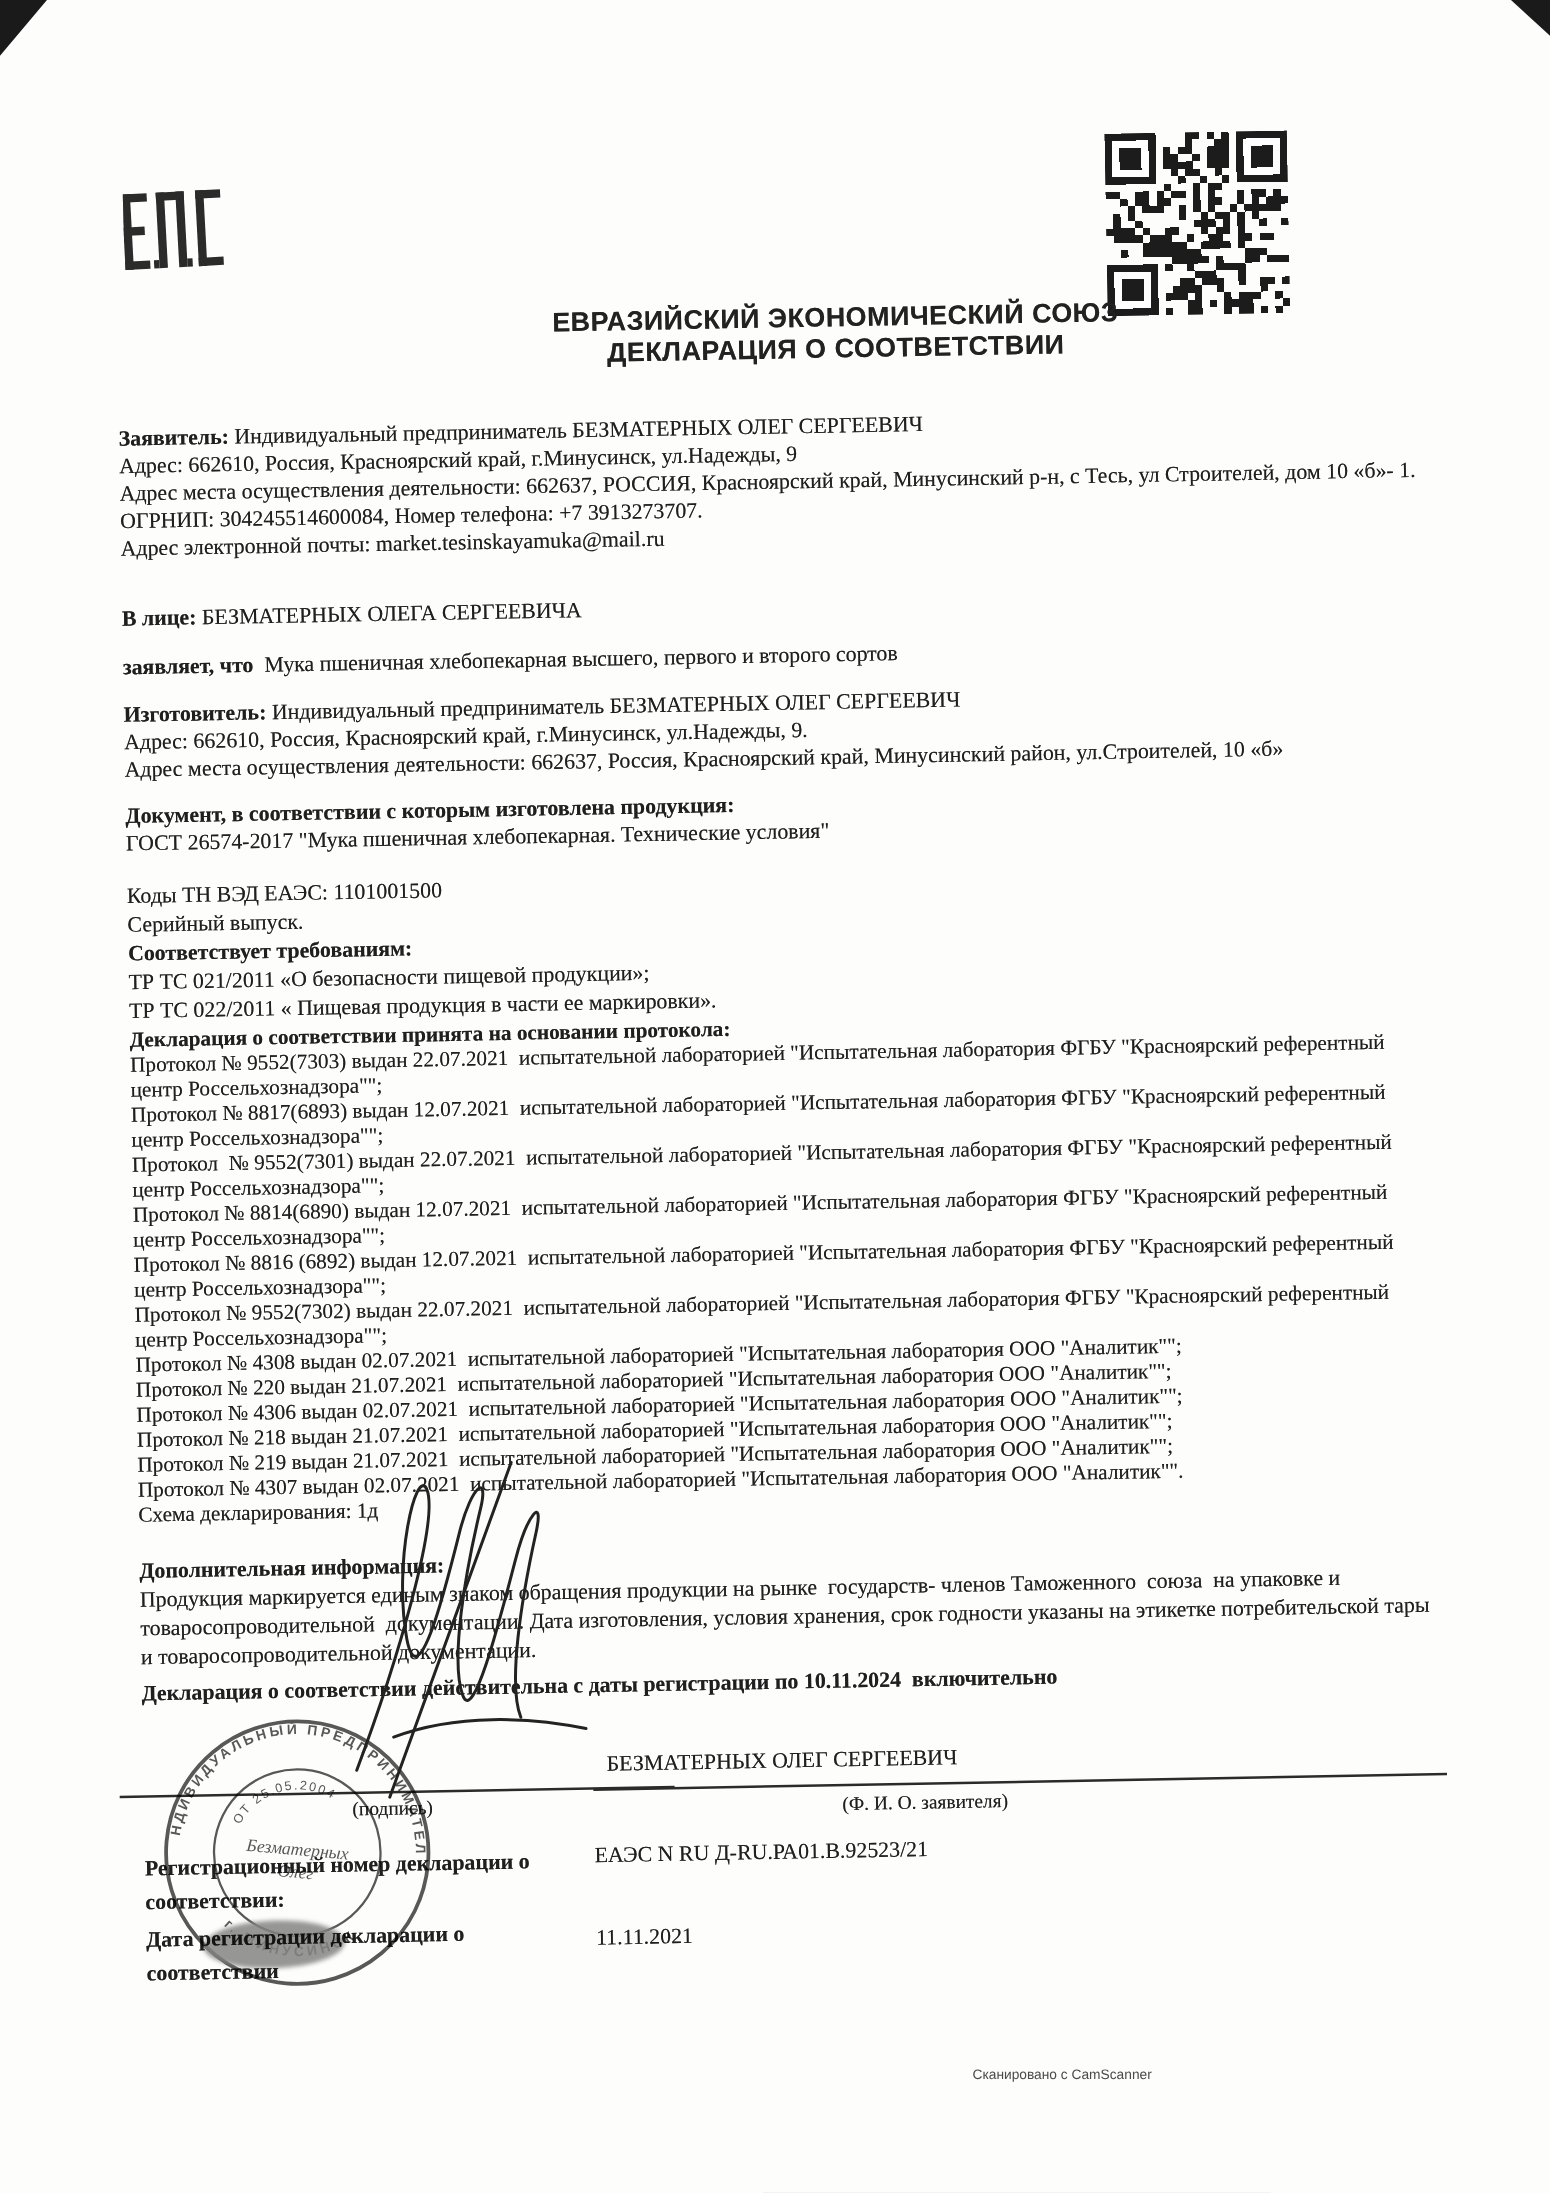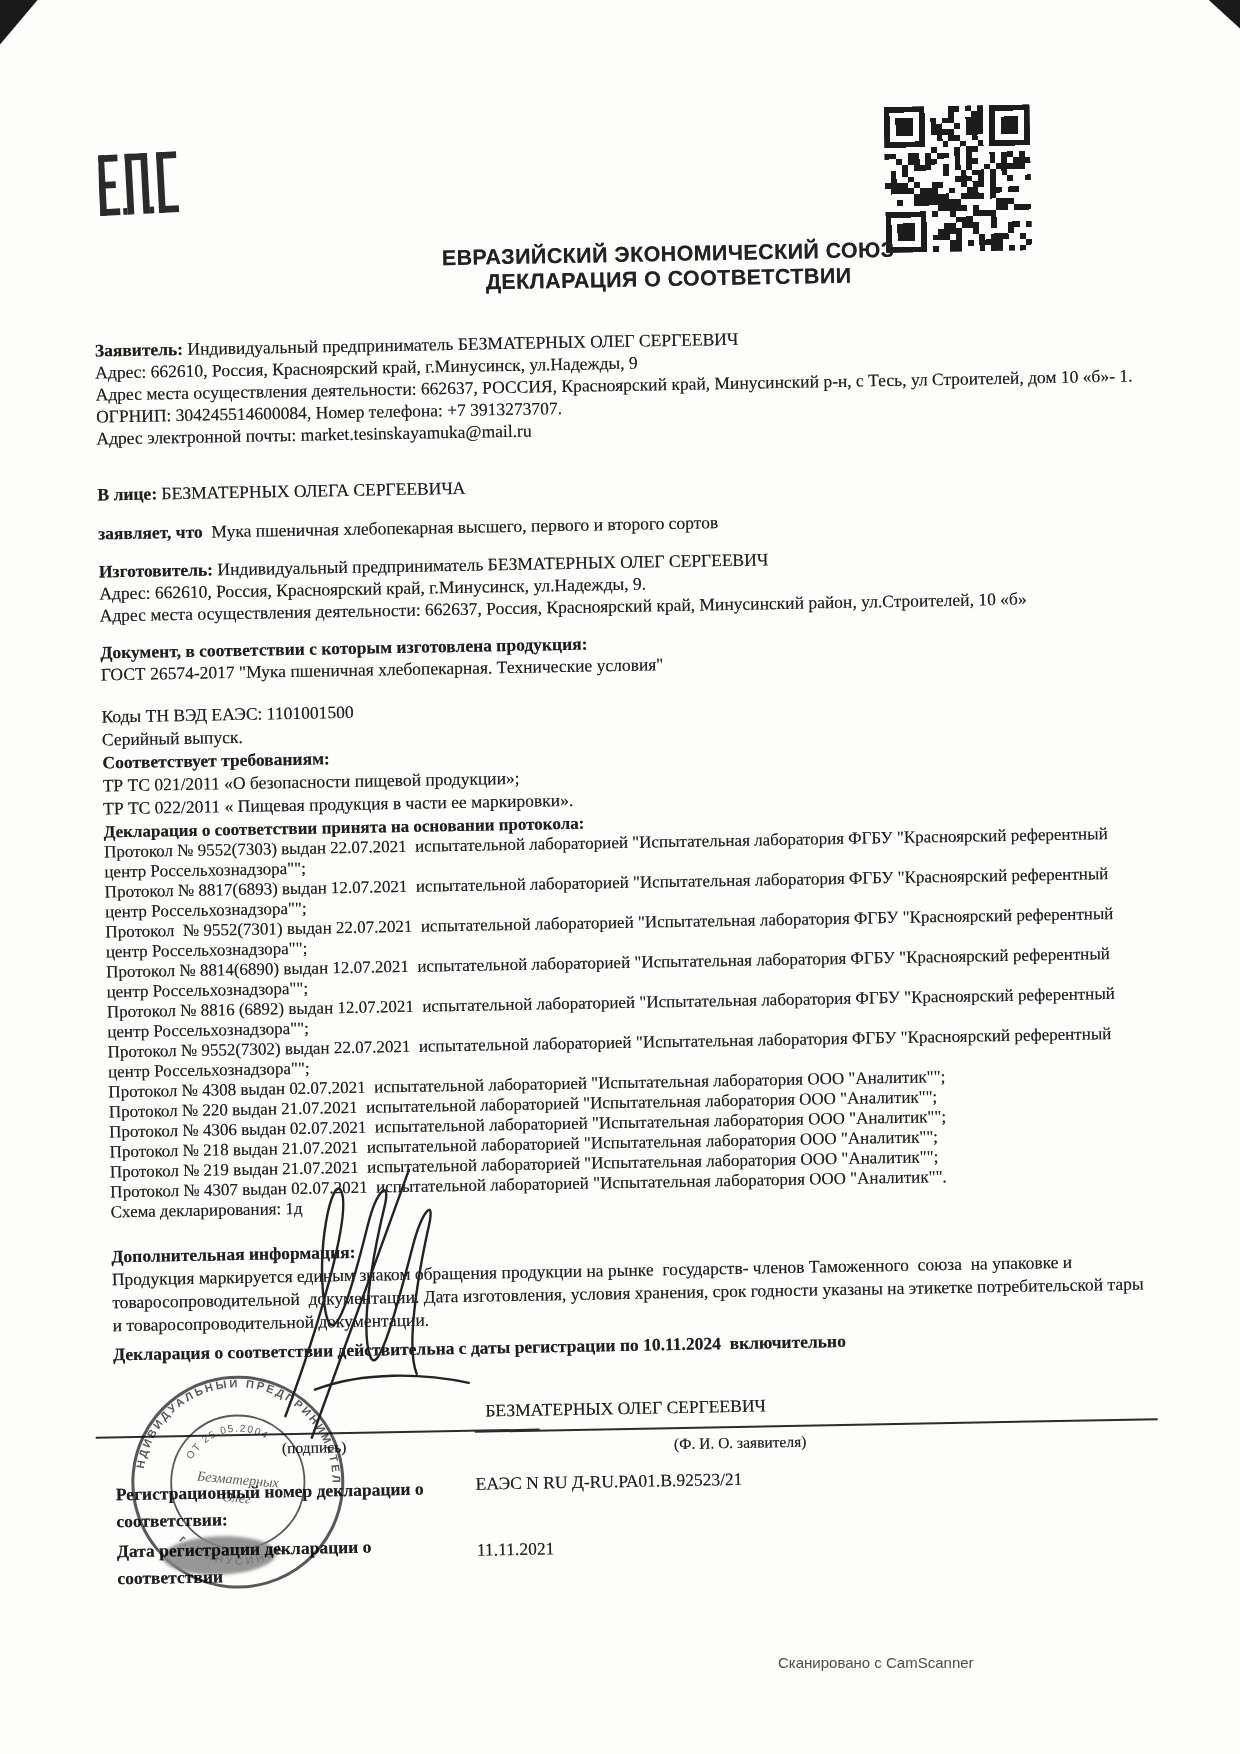--- a/index.html
+++ b/index.html
@@ -41,21 +41,21 @@
   .stampink{stroke:#3a3a3a;fill:none;}
   .stamp text{fill:#3a3a3a;stroke:none;}
   .st-out{font-family:"Liberation Sans",sans-serif;font-size:11px;letter-spacing:2.5px;font-weight:bold;}
   .st-in{font-family:"Liberation Sans",sans-serif;font-size:10px;letter-spacing:1.5px;}
   .st-c1{font-family:"Liberation Serif",serif;font-style:italic;font-size:14px;}
   .smudge{fill:#6e6e6e;stroke:none;opacity:.85;filter:blur(1.5px);}
   
   .signature{position:absolute;left:246px;top:1148px;width:240px;height:300px;}
   .signature path{stroke:#232323;stroke-width:2.4;fill:none;stroke-linecap:round;}
   .credit{position:absolute;left:778px;top:1654px;font-family:"Liberation Sans",sans-serif;
-    font-size:15px;color:#4b4b4b;}
+    font-size:11px;color:#4b4b4b;}
 </style>
 </head>
 <body>
 
 <div class="sheet">
 
   <div class="corner-tl"></div>
   <div class="corner-tr"></div>
 
   <div class="content">

